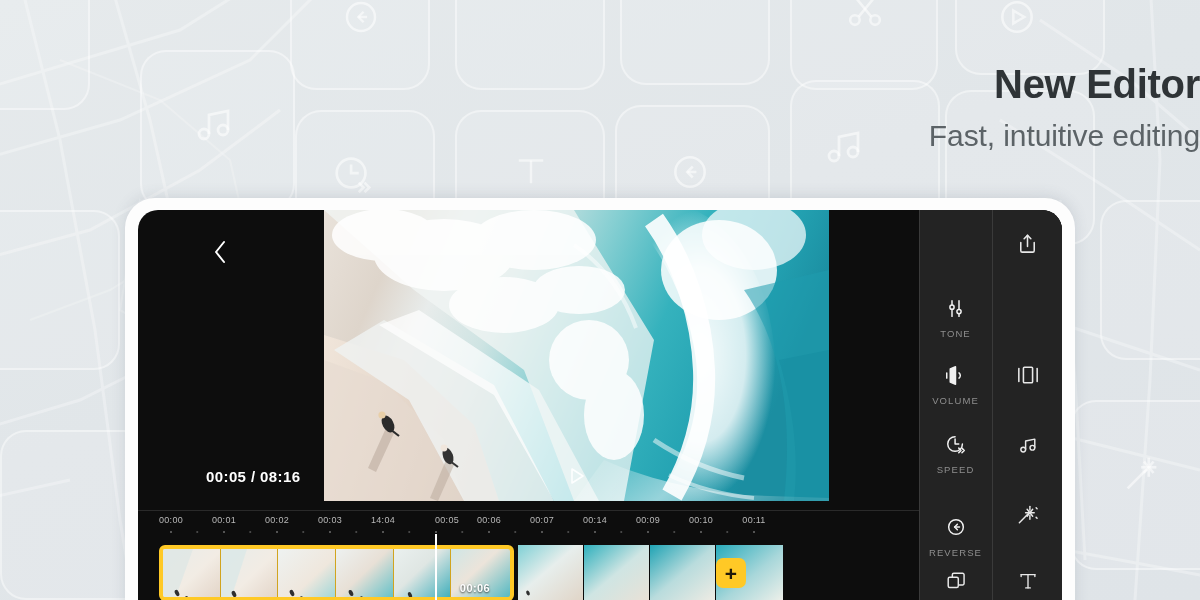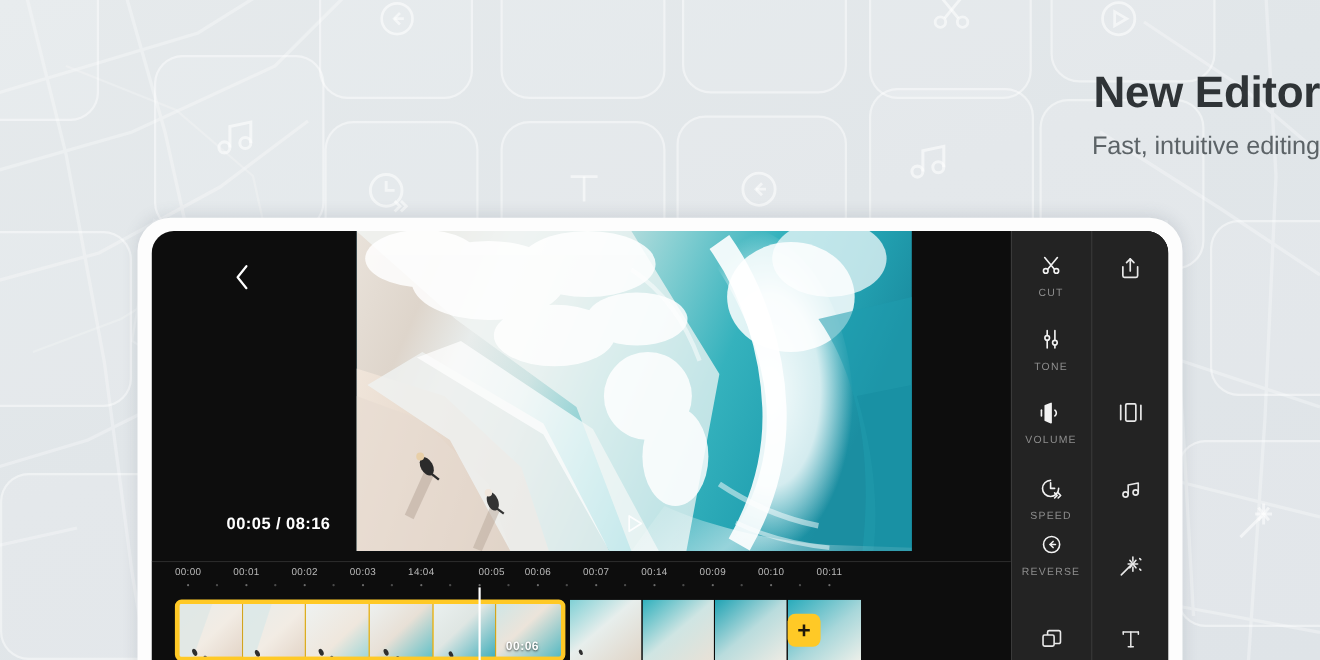--- a/index.html
+++ b/index.html
@@ -34,21 +34,21 @@
   .headline {
     position:absolute; top:62px; left:0; right:0;
     text-align:right; z-index:6;
   }
   .headline h1 {
     font-size:40px; font-weight:bold; color:#2f3437;
     letter-spacing:-.3px; line-height:1.1;
   }
   .headline p {
     margin-top:13px;
-    font-size:23px; font-weight:normal; color:#5c6367;
+    font-size:30px; font-weight:normal; color:#5c6367;
     letter-spacing:-.1px;
   }
 
   
   .device {
     position:absolute;
     left:125px; top:198px;
     width:950px; height:420px;
     background:#fdfdfd;
     border-radius:30px 30px 0 0;
@@ -415,31 +415,20 @@
         </div>
       </div>
 
       <div class="time-label">00:05 / 08:16</div>
     </div>
 
     <div class="tools">
 
       <div class="tool-col left">
 
-        <div class="tool-item" style="top:18px;">
-          <span class="ic">
-            <svg width="21" height="21" viewBox="0 0 24 24" fill="none" stroke="currentColor" stroke-width="1.7" stroke-linecap="round">
-              <circle cx="6.5" cy="17.5" r="2.4"></circle>
-                <circle cx="17.5" cy="17.5" r="2.4"></circle>
-              <path d="M8.5 15.7 L18.6 3.6"></path>
-                <path d="M15.5 15.7 L5.4 3.6"></path>
-            </svg>
-          </span>
-          <span class="lb">CUT</span>
-        </div>
 
         <div class="tool-item" style="top:85px;">
           <span class="ic">
             <svg width="21" height="21" viewBox="0 0 24 24" fill="none" stroke="currentColor" stroke-width="1.7" stroke-linecap="round">
               <path d="M8 3 V8"></path>
                 <path d="M8 13 V21"></path>
                 <circle cx="8" cy="10.5" r="2.4"></circle>
               <path d="M16 3 V13"></path>
                 <path d="M16 18 V21"></path>
                 <circle cx="16" cy="15.5" r="2.4"></circle>
@@ -465,21 +454,21 @@
             <svg width="22" height="22" viewBox="0 0 24 24" fill="none" stroke="currentColor" stroke-width="1.6" stroke-linecap="round" stroke-linejoin="round">
               <path d="M19 12 A8 8 0 1 1 11 4"></path>
               <path d="M11 6.5 V12 H15"></path>
               <path d="M15 16.5 L17.5 19 L15 21.5"></path>
               <path d="M18.5 16.5 L21 19 L18.5 21.5"></path>
             </svg>
           </span>
           <span class="lb">SPEED</span>
         </div>
 
-        <div class="tool-item" style="top:272px;text-align:center;">
+        <div class="tool-item" style="top:304px;text-align:center;">
           <span class="ic">
             <svg width="22" height="22" viewBox="0 0 24 24" fill="none" stroke="currentColor" stroke-width="1.6" stroke-linecap="round" stroke-linejoin="round">
               <circle cx="12" cy="12" r="8"></circle>
               <path d="M13.5 9 L10.5 12 L13.5 15"></path>
                 <path d="M10.5 12 H15.8"></path>
             </svg>
           </span>
           <span class="lb">REVERSE</span>
         </div>
 

